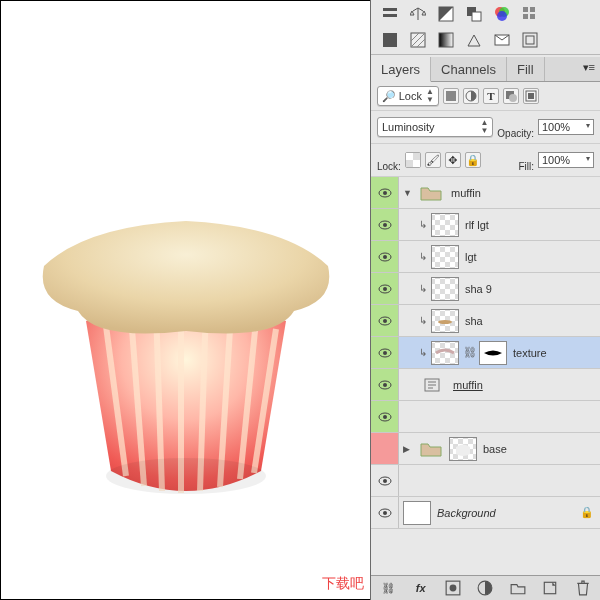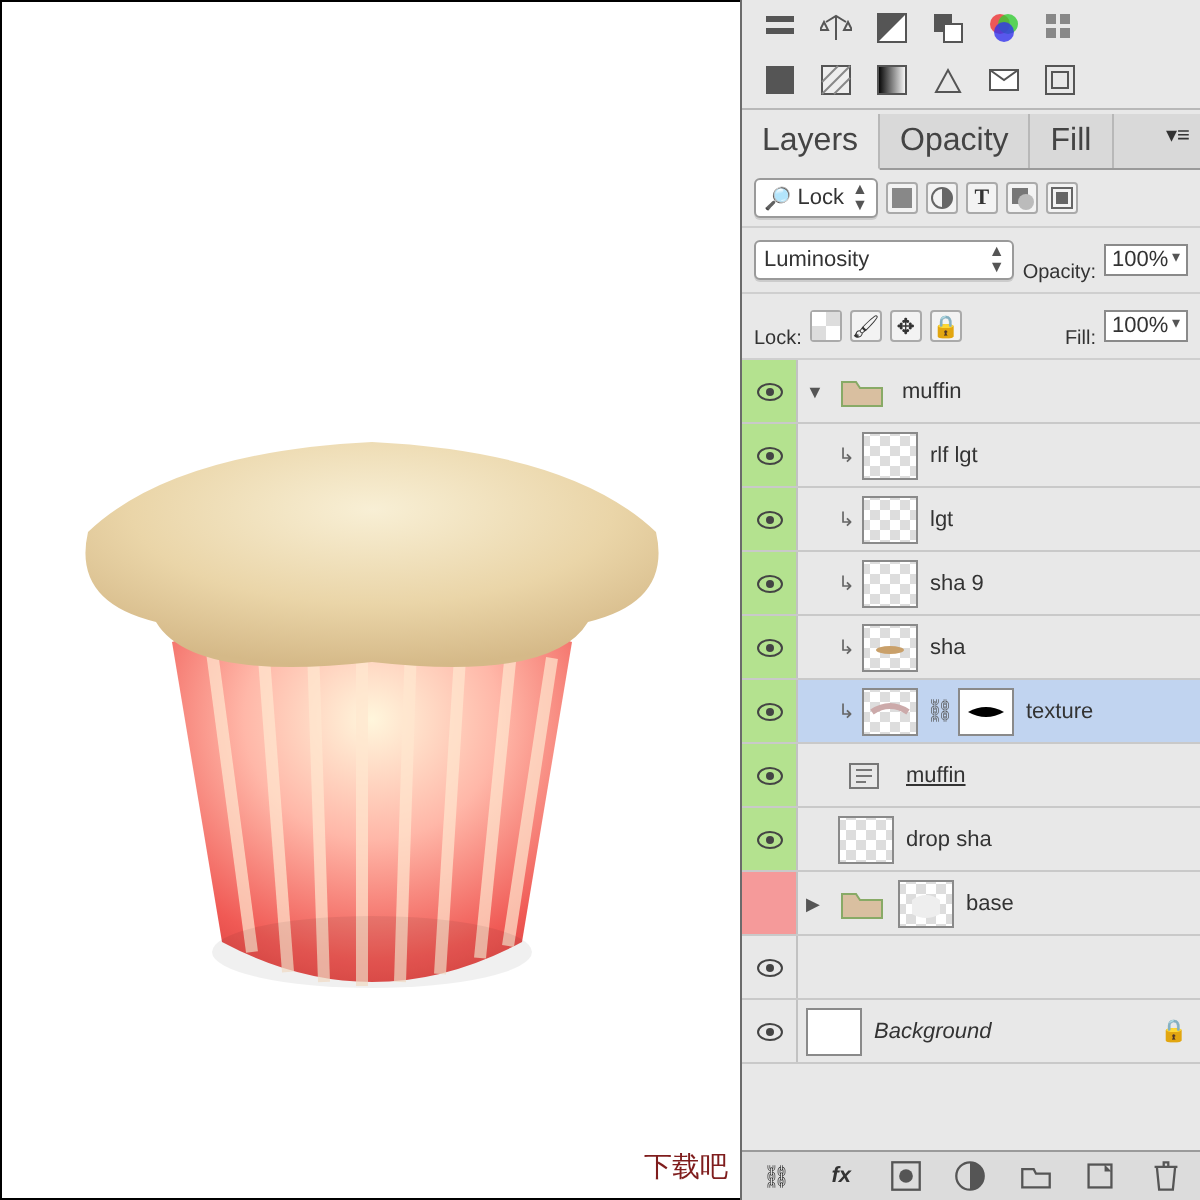--- a/index.html
+++ b/index.html
@@ -8,29 +8,29 @@
   .panel { width: 230px; background: #e8e8e8; border-left: 1px solid #6b6b6b; font-size: 11px; color: #333; display: flex; flex-direction: column; }
 
   
   .toolrow { display: flex; gap: 10px; padding: 6px 10px 4px; justify-content: flex-start; }
   .toolrow .ico { width: 18px; height: 16px; display:flex; align-items:center; justify-content:center; }
   .toolrow svg { width: 16px; height: 16px; }
   .divider { height: 1px; background: #b8b8b8; margin: 2px 0; }
 
   
   .tabs { display: flex; background: #d9d9d9; border-bottom: 1px solid #9a9a9a; }
-  .tab { padding: 5px 10px 4px; font-size: 16px; color: #444; border-right: 1px solid #b8b8b8; cursor: pointer; }
+  .tab { padding: 5px 10px 4px; font-size: 13px; color: #444; border-right: 1px solid #b8b8b8; cursor: pointer; }
   .tab.active { background: #e8e8e8; border-bottom: 1px solid #e8e8e8; margin-bottom: -1px; }
   .menuico { margin-left: auto; width: 22px; text-align: center; padding-top: 4px; cursor: pointer; }
 
   
   .ctrlrow { display: flex; align-items: center; padding: 4px 6px; gap: 4px; border-bottom: 1px solid #cfcfcf; }
   .selectbox { display: flex; align-items: center; background: #fff; border: 1px solid #9a9a9a; border-radius: 3px; padding: 1px 4px; font-size: 11px; white-space: nowrap; box-shadow: inset 0 1px 0 #fff, 0 1px 0 #ccc; }
   .selectbox .arr { margin-left: 4px; font-size: 8px; line-height:1; color: #555; }
-  .numbox { background: #fff; border: 1px solid #8a8a8a; padding: 1px 3px; font-size: 11px; width: 42px; display:flex; }
+  .numbox { background: #fff; border: 1px solid #8a8a8a; padding: 1px 3px; font-size: 11px; width: 56px; display:flex; }
   .numbox .arr { font-size: 8px; color:#555; margin-left:auto; }
   .lbl { font-size: 10px; margin-top: 13px; }
   .filterico { width: 16px; height:16px; display:flex;align-items:center;justify-content:center; border:1px solid #aaa; background:#f3f3f3; border-radius:2px; }
 
   
   .layers { flex: 1; overflow: hidden; background: #e8e8e8; }
   .layer { display: flex; align-items: center; border-bottom: 1px solid #c9c9c9; height: 32px; }
   .layer.selected { background: #c1d4f0; }
   .viscol { width: 28px; height: 100%; display:flex; align-items:center; justify-content:center; border-right: 1px solid #c2c2c2; }
   .viscol.green { background: #b4e28f; }
@@ -52,21 +52,21 @@
   .layer .name.underline { text-decoration: underline; }
   .foldersvg { width:22px; height:18px; }
 
   
   .layerfooter { background:#dcdcdc; border-top:1px solid #9a9a9a; padding:4px 6px; display:flex; gap:10px; align-items:center; justify-content:space-around; }
   .layerfooter .fico { width:16px; height:16px; display:flex;align-items:center;justify-content:center; }
 
   
   .cupcake { position:absolute; left:25px; top:190px; width:320px; height:320px; }
 
-  .watermark { position:absolute; right:6px; bottom:6px; font-size:14px; color:#7f1d1d; font-family: Liberation Mono, monospace; }
+  .watermark { position:absolute; right:6px; bottom:6px; font-size:14px; color:#ef4444; font-family: Liberation Mono, monospace; }
 
 </style>
 </head>
 <body>
 
 <div class="canvas">
   <svg class="cupcake" viewBox="0 0 320 320">
     <defs>
       <radialGradient id="wrap" cx="50%" cy="30%" r="80%">
         <stop offset="0%" stop-color="#fff6dc"></stop>
@@ -178,21 +178,21 @@
         <svg viewBox="0 0 16 16">
           <rect x="1" y="1" width="14" height="14" fill="none" stroke="#555"></rect>
           <rect x="4" y="4" width="8" height="8" fill="none" stroke="#555"></rect>
         </svg>
       </span>
   </div>
   <div class="divider"></div>
 
   <div class="tabs">
     <div class="tab active">Layers</div>
-    <div class="tab">Opacity</div>
+    <div class="tab">Channels</div>
     <div class="tab">Fill</div>
     <div class="menuico">▾≡</div>
   </div>
 
   <div class="ctrlrow">
     <div class="selectbox">
       <span style="font-size:11px;margin-right:3px;">🔎</span>
       <span>Lock</span>
       <span class="arr">▲<br>▼</span>
     </div>
@@ -381,25 +381,20 @@
       </div>
     </div>
 
     <div class="layer">
       <div class="viscol green">
           <svg class="eye" viewBox="0 0 14 10">
             <ellipse cx="7" cy="5" rx="6" ry="4" fill="none" stroke="#444"></ellipse>
             <circle cx="7" cy="5" r="2" fill="#444"></circle>
           </svg>
         </div>
-      <div class="layerbody">
-          <span class="indent"></span>
-        <span class="thumb checker"></span>
-        <span class="name">drop sha</span>
-      </div>
     </div>
 
     <div class="layer">
       <div class="viscol red"></div>
       <div class="layerbody">
         <span class="twisty">▶</span>
         <span class="thumb folder">
             <svg class="foldersvg" viewBox="0 0 22 18">
               <path d="M1 4h7l2 3h11v9H1z" fill="#d9bfa0" stroke="#8a6"></path>
             </svg>

